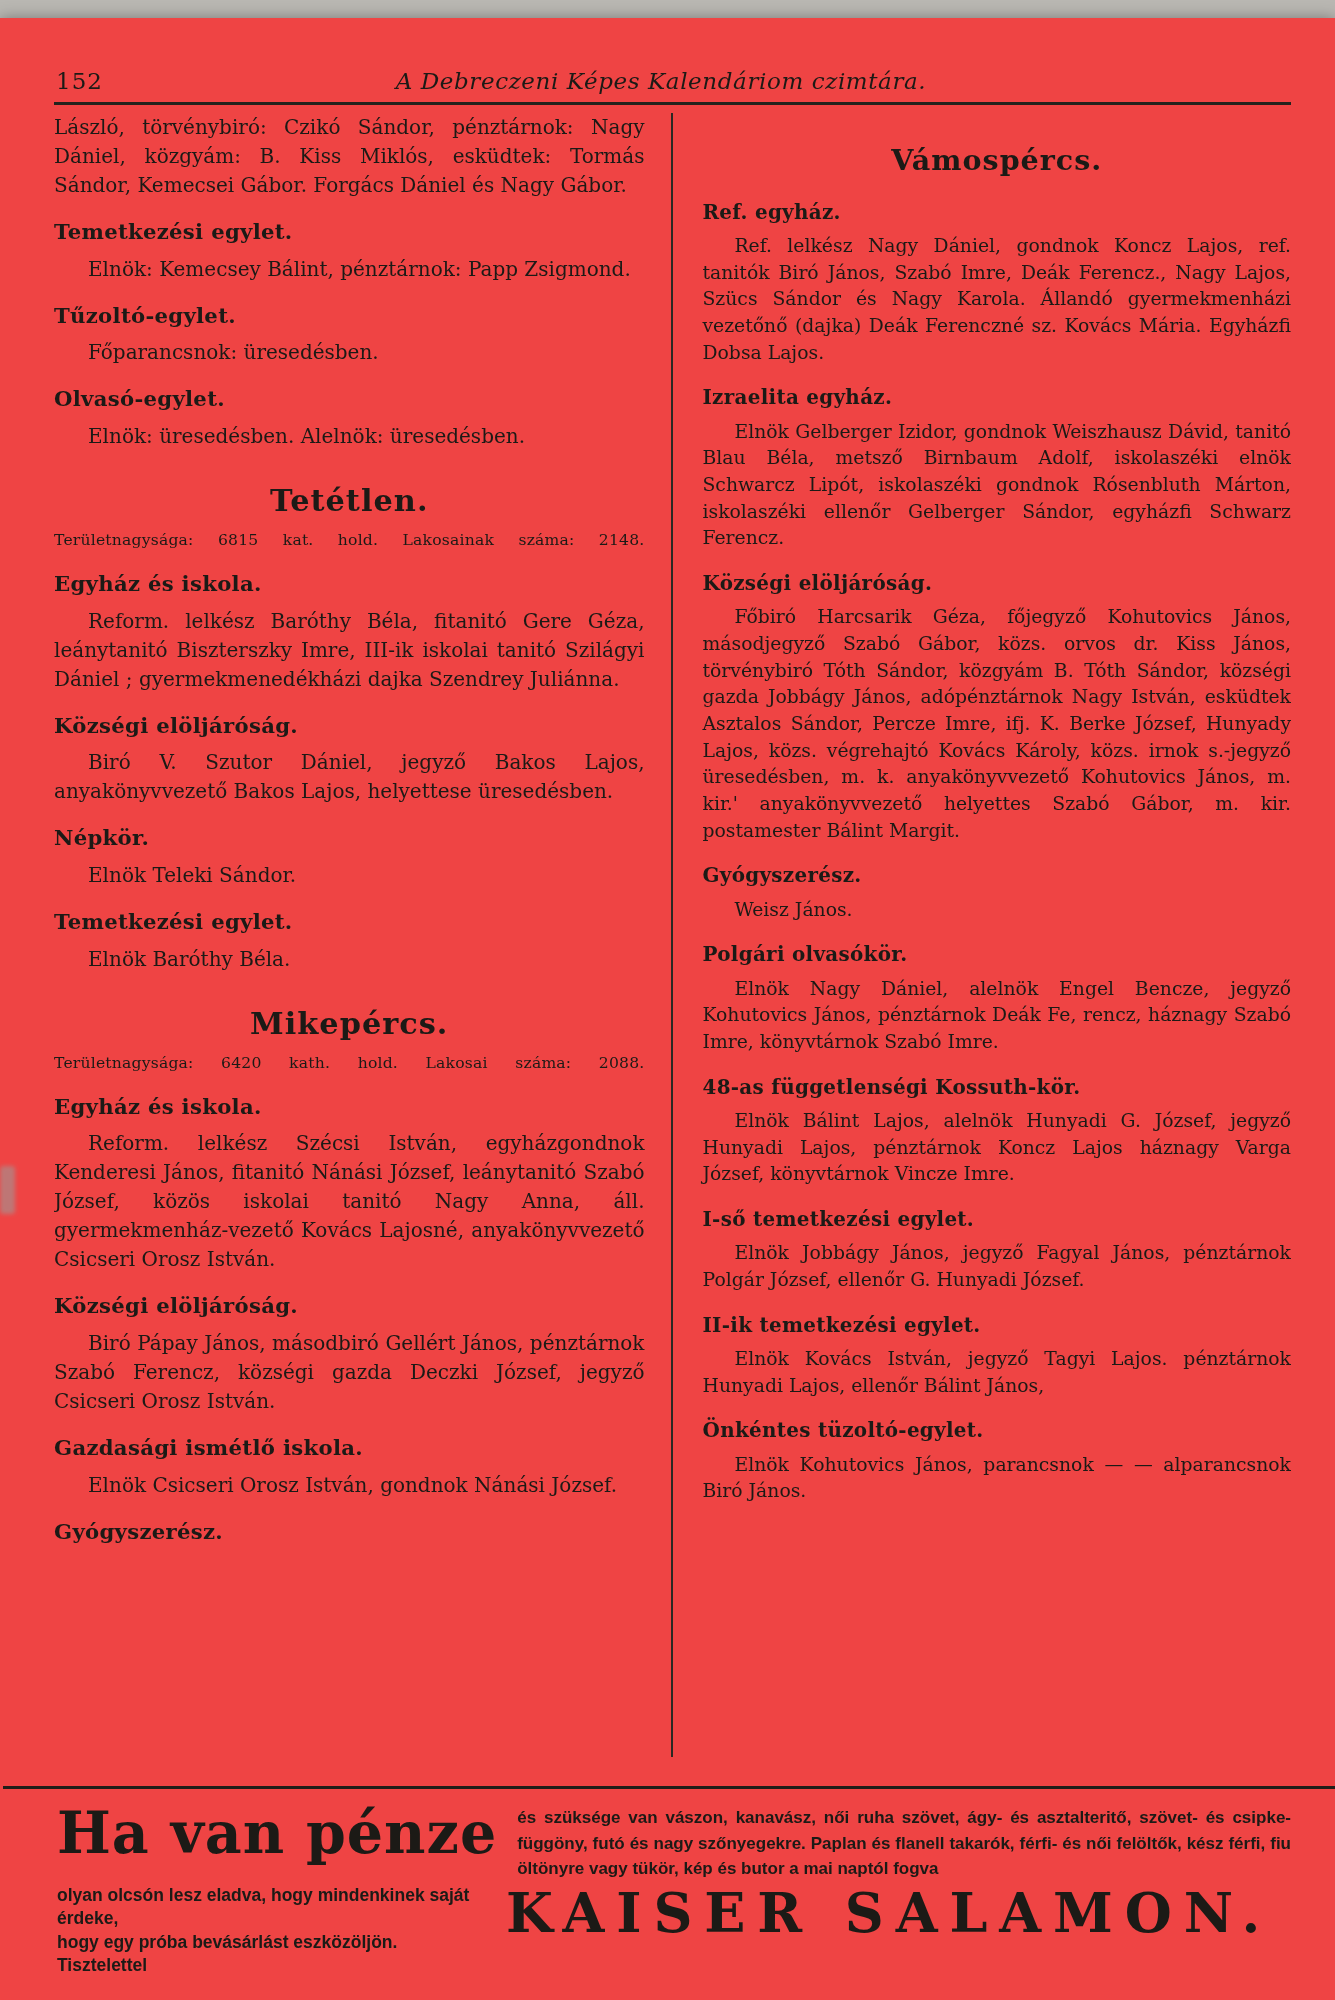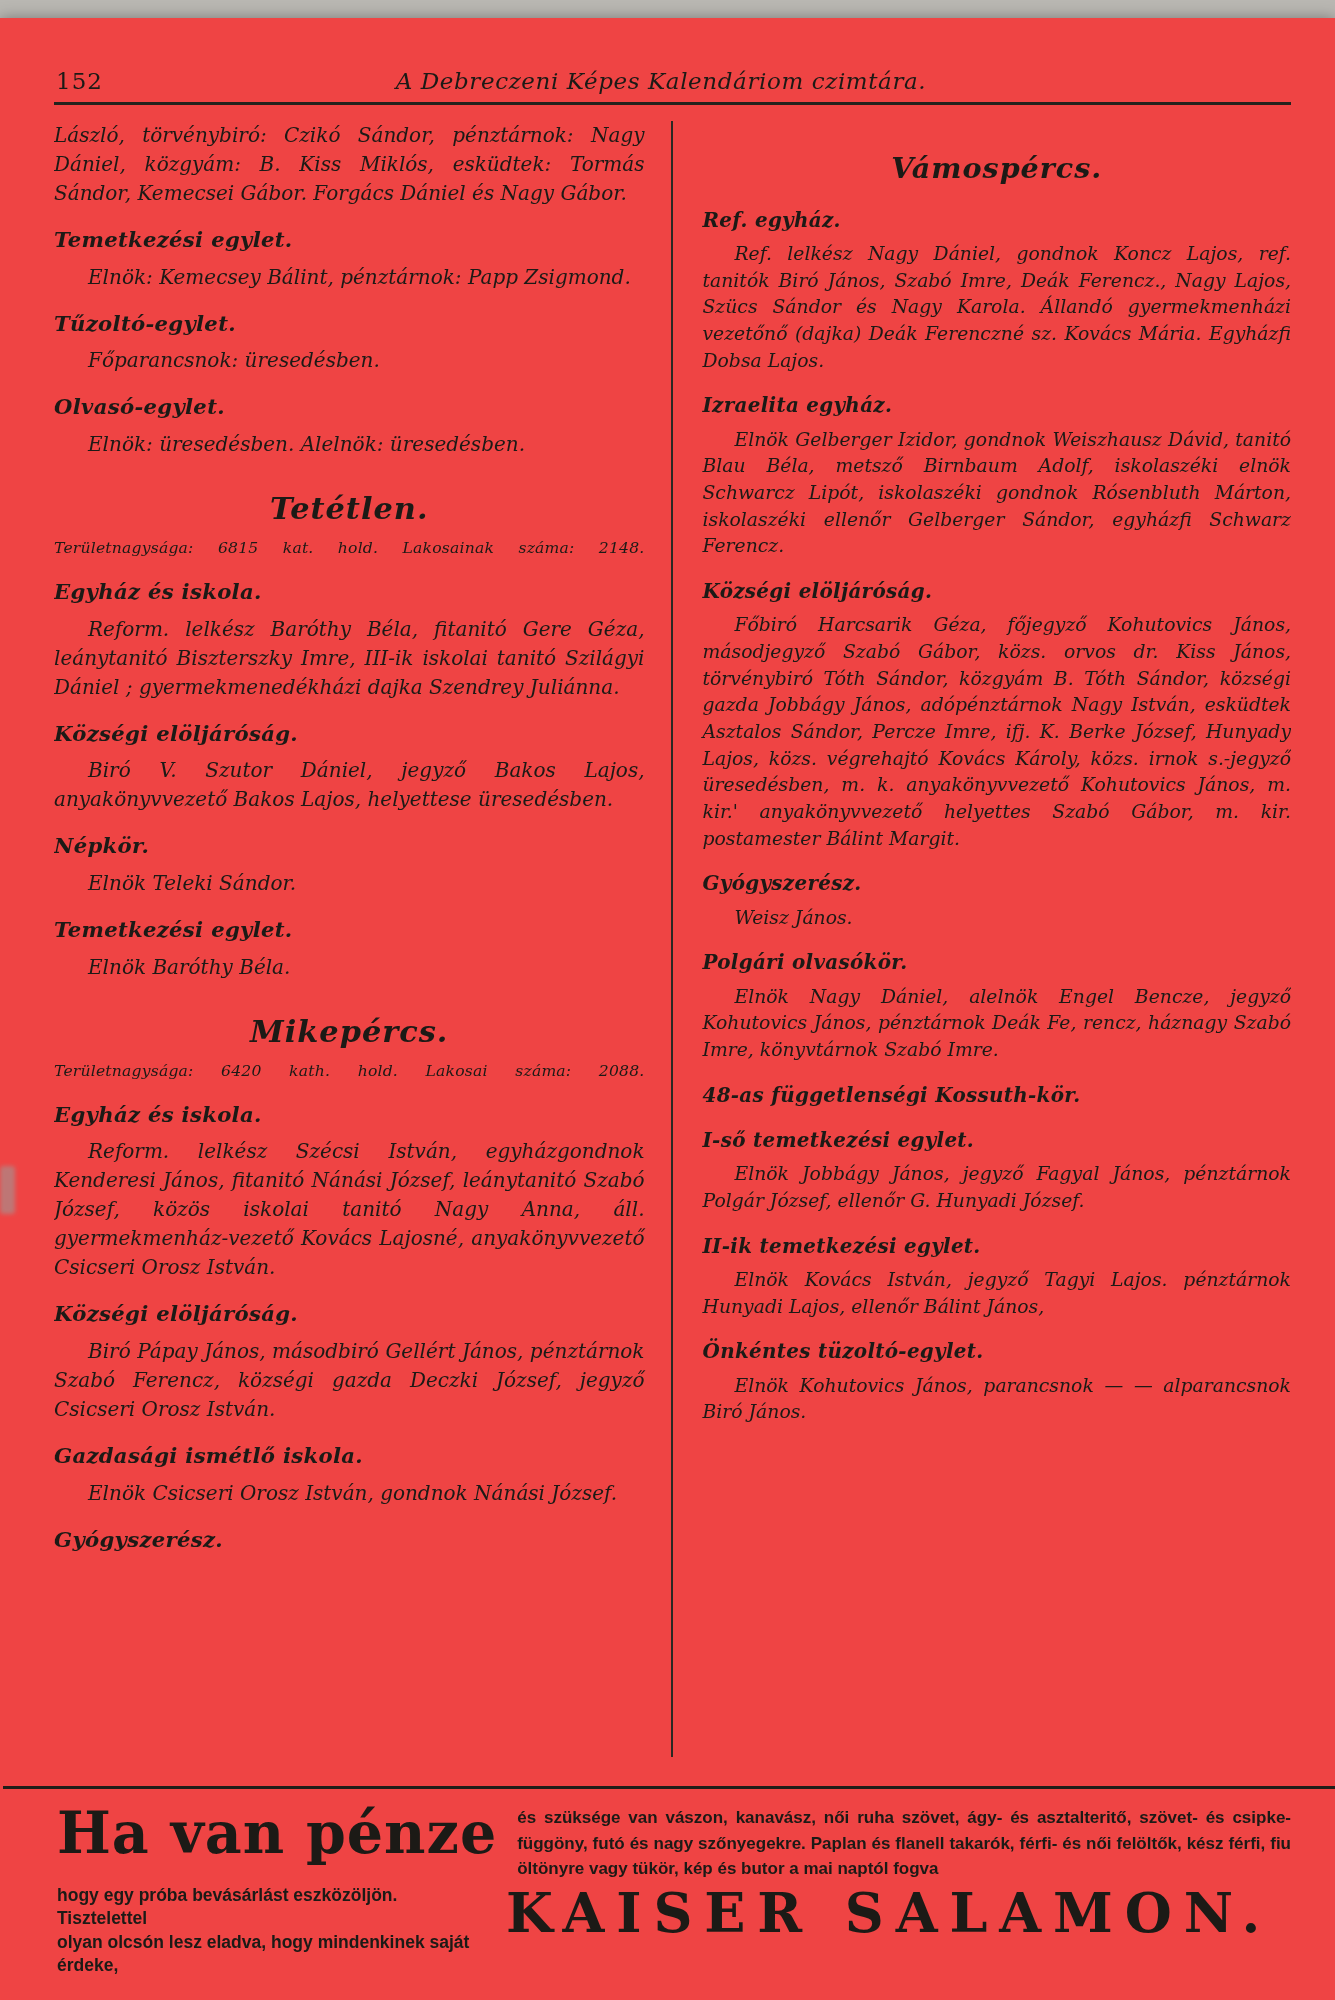--- a/index.html
+++ b/index.html
@@ -8,21 +8,21 @@
     position:relative;width:1335px;height:2000px;margin:18px auto;
     background:#ef4444;color:#1c1a16;overflow:hidden;
     box-shadow:0 0 14px rgba(0,0,0,.35);
   }
   
   .header{display:flex;align-items:baseline;padding:50px 46px 8px 56px;}
   .pagenum{font-size:23px;letter-spacing:1px;}
   .htitle{flex:1;text-align:center;font-style:italic;font-size:23px;letter-spacing:.6px;padding-right:70px;}
   .headrule{margin:0 44px 0 54px;border-top:3px solid #24221d;}
   
-  .columns{display:flex;margin:0 44px 0 54px;height:1652px;overflow:hidden;box-sizing:border-box;padding-top:16px;font-style:italic;}
+  .columns{display:flex;margin:0 44px 0 54px;height:1652px;overflow:hidden;box-sizing:border-box;padding-top:8px;}
   .col{width:50%;box-sizing:border-box;font-size:20px;line-height:1.45;}
   .col-left{padding-right:26px;border-right:2px solid #2b2822;}
   .col-right{padding-left:30px;font-size:18.8px;line-height:1.42;}
   .blk-para,.blk-para0{margin:0 0 2px;text-align:justify;}
   .blk-para{text-indent:1.7em;}
   .blk-heading{font-weight:bold;text-align:left;font-size:1.06em;margin:17px 0 7px;letter-spacing:.3px;}
   .blk-town{font-weight:bold;text-align:center;font-size:1.52em;margin:27px 0 7px;letter-spacing:1px;}
   .blk-small{font-size:.78em;margin:2px 0 10px;text-align:justify;text-align-last:justify;letter-spacing:.2px;}
   
   .ad{
@@ -98,38 +98,39 @@
         <div class="blk-para">Ref. lelkész Nagy Dániel, gondnok Koncz Lajos, ref. tanitók Biró János, Szabó Imre, Deák Ferencz., Nagy Lajos, Szücs Sándor és Nagy Karola. Állandó gyermekmenházi vezetőnő (dajka) Deák Ferenczné sz. Kovács Mária. Egyházfi Dobsa Lajos.</div>
         <div class="blk-heading">Izraelita egyház.</div>
         <div class="blk-para">Elnök Gelberger Izidor, gondnok Weiszhausz Dávid, tanitó Blau Béla, metsző Birnbaum Adolf, iskolaszéki elnök Schwarcz Lipót, iskolaszéki gondnok Rósenbluth Márton, iskolaszéki ellenőr Gelberger Sándor, egyházfi Schwarz Ferencz.</div>
         <div class="blk-heading">Községi elöljáróság.</div>
         <div class="blk-para">Főbiró Harcsarik Géza, főjegyző Kohutovics János, másodjegyző Szabó Gábor, közs. orvos dr. Kiss János, törvénybiró Tóth Sándor, közgyám B. Tóth Sándor, községi gazda Jobbágy János, adópénztárnok Nagy István, esküdtek Asztalos Sándor, Percze Imre, ifj. K. Berke József, Hunyady Lajos, közs. végrehajtó Kovács Károly, közs. irnok s.-jegyző üresedésben, m. k. anyakönyvvezető Kohutovics János, m. kir.' anyakönyvvezető helyettes Szabó Gábor, m. kir. postamester Bálint Margit.</div>
         <div class="blk-heading">Gyógyszerész.</div>
         <div class="blk-para">Weisz János.</div>
         <div class="blk-heading">Polgári olvasókör.</div>
         <div class="blk-para">Elnök Nagy Dániel, alelnök Engel Bencze, jegyző Kohutovics János, pénztárnok Deák Fe, rencz, háznagy Szabó Imre, könyvtárnok Szabó Imre.</div>
         <div class="blk-heading">48-as függetlenségi Kossuth-kör.</div>
+        <div class="blk-para">Elnök Bálint Lajos, alelnök Hunyadi G. József, jegyző Hunyadi Lajos, pénztárnok Koncz Lajos háznagy Varga József, könyvtárnok Vincze Imre.</div>
         <div class="blk-heading">I-ső temetkezési egylet.</div>
         <div class="blk-para">Elnök Jobbágy János, jegyző Fagyal János, pénztárnok Polgár József, ellenőr G. Hunyadi József.</div>
         <div class="blk-heading">II-ik temetkezési egylet.</div>
         <div class="blk-para">Elnök Kovács István, jegyző Tagyi Lajos. pénztárnok Hunyadi Lajos, ellenőr Bálint János,</div>
         <div class="blk-heading">Önkéntes tüzoltó-egylet.</div>
         <div class="blk-para">Elnök Kohutovics János, parancsnok — — alparancsnok Biró János.</div>
       </div>
   </div>
 
   <div class="smudge"></div>
 
   <div class="ad">
     <div class="ad-row1">
       <div class="ad-headline">Ha van pénze</div>
       <div class="ad-toptext">és szüksége van vászon, kanavász, női ruha szövet, ágy- és asztalteritő, szövet- és csipke-függöny, futó és nagy szőnyegekre. Paplan és flanell takarók, férfi- és női felöltők, kész férfi, fiu öltönyre vagy tükör, kép és butor a mai naptól fogva</div>
     </div>
     <div class="ad-row2">
       <div class="ad-bottomtext">
+        <div>olyan olcsón lesz eladva, hogy mindenkinek saját érdeke,</div>
         <div>hogy egy próba bevásárlást eszközöljön. Tisztelettel</div>
-        <div>olyan olcsón lesz eladva, hogy mindenkinek saját érdeke,</div>
       </div>
       <div class="ad-brand">KAISER SALAMON.</div>
     </div>
   </div>
 
 </div>
 
 </body></html>

